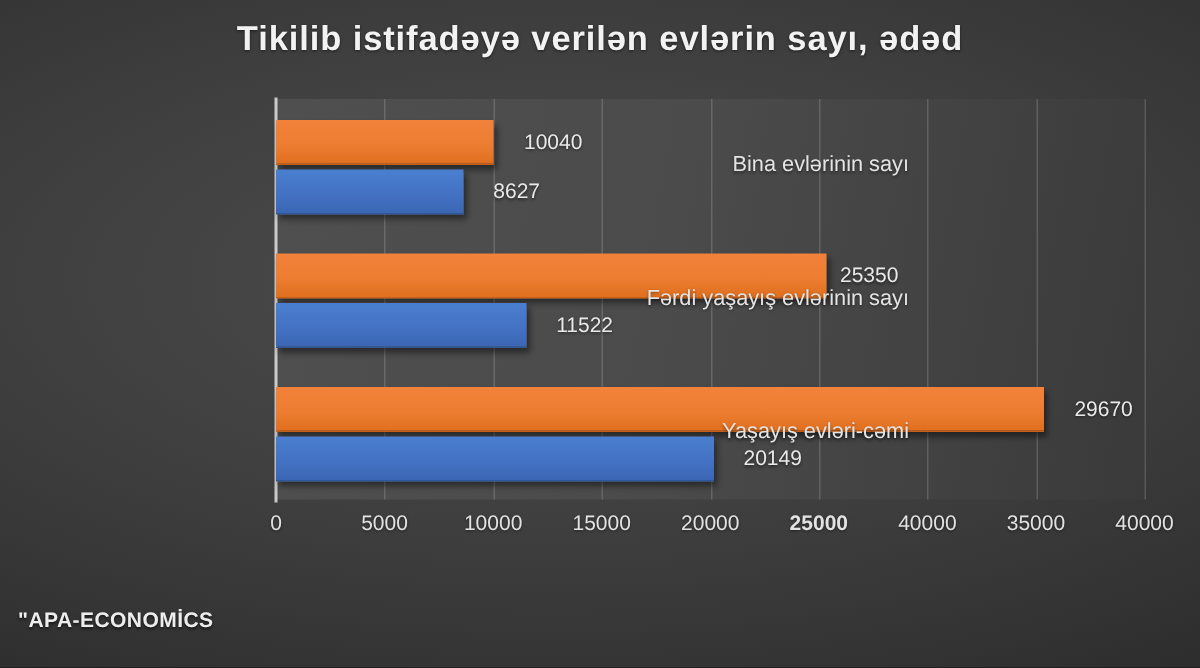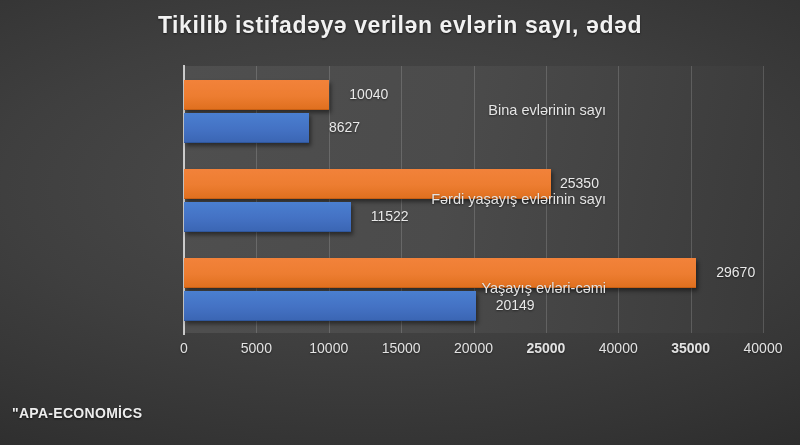--- a/index.html
+++ b/index.html
@@ -178,20 +178,20 @@
       <div class="cat-label" style="top: 279.5px;">Yaşayış evləri-cəmi</div>
     </div>
   <div id="tick-labels">
       <div class="tick-label" style="left: 184px;">0</div>
       <div class="tick-label" style="left: 256.375px;">5000</div>
       <div class="tick-label" style="left: 328.75px;">10000</div>
       <div class="tick-label" style="left: 401.125px;">15000</div>
       <div class="tick-label" style="left: 473.5px;">20000</div>
       <div class="tick-label" style="left: 545.875px; font-weight: bold;">25000</div>
       <div class="tick-label" style="left: 618.25px;">40000</div>
-      <div class="tick-label" style="left: 690.625px; font-weight: bold;">35000</div>
+      <div class="tick-label" style="left: 690.625px;">35000</div>
       <div class="tick-label" style="left: 763px;">40000</div>
     </div>
 
 
   <div id="watermark">"APA-ECONOMİCS</div>
 
 </div>
 
 </body></html>

